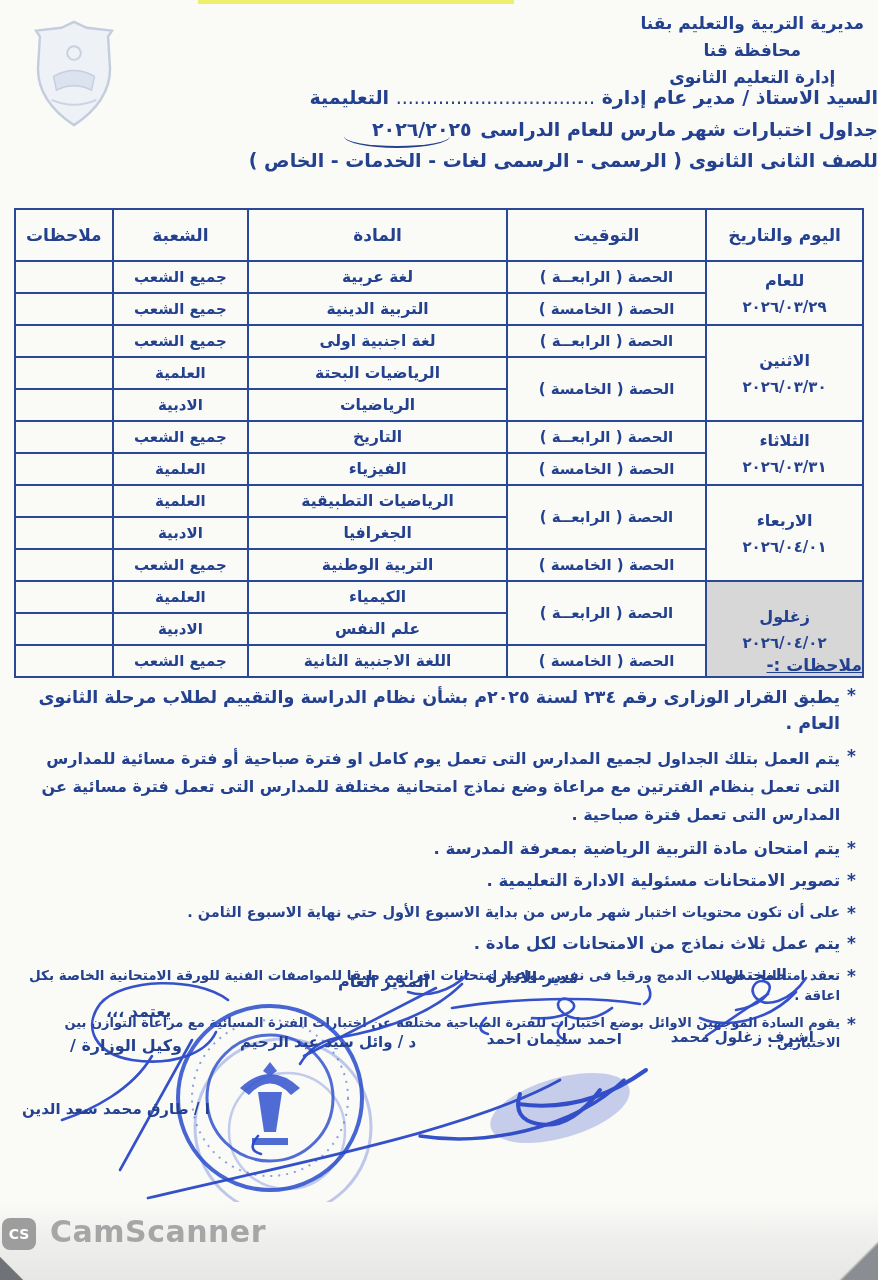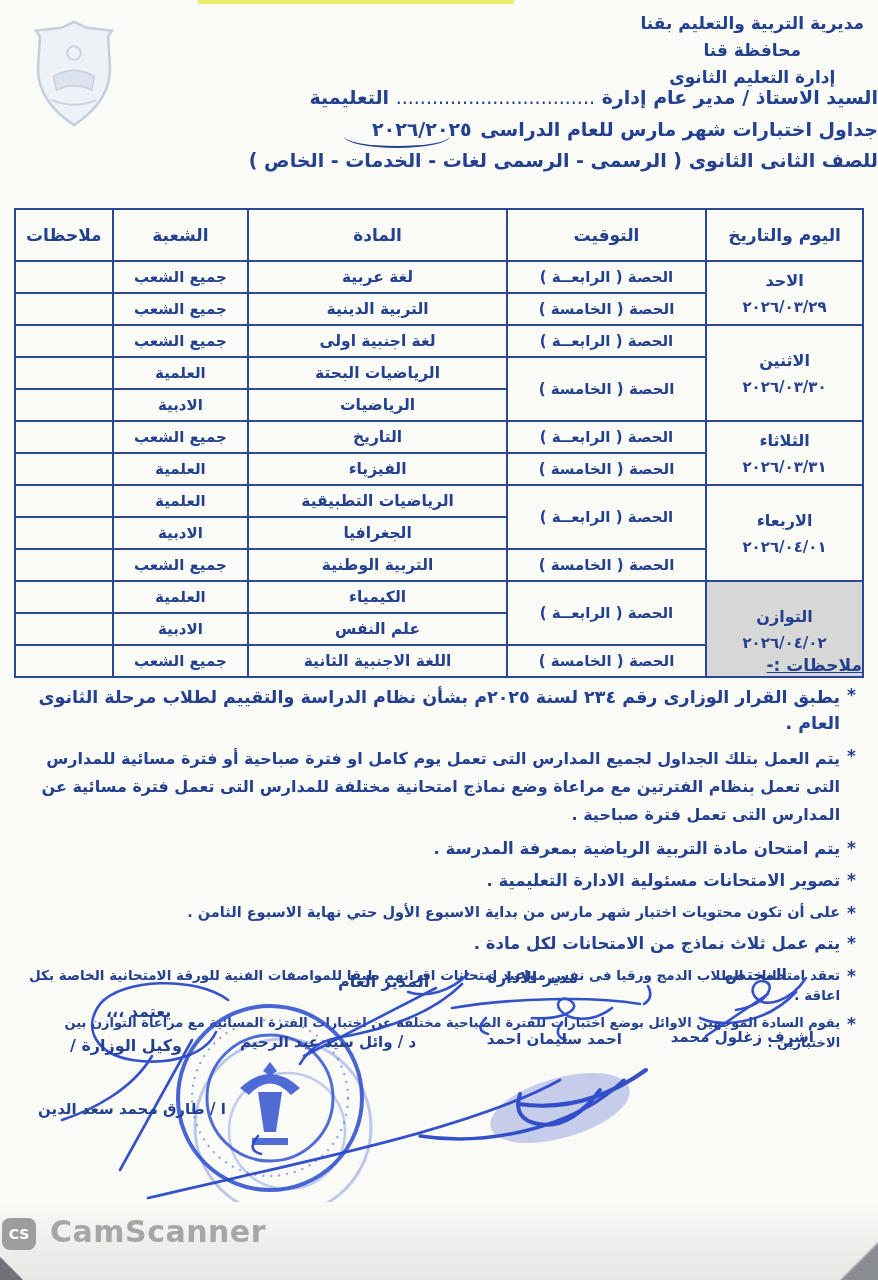--- a/index.html
+++ b/index.html
@@ -71,21 +71,21 @@
   .sig-title{font-size:16px;}
   .sig-name{font-size:15px;}
   .pos-specialist-title{top:7px;right:91px;}
   .pos-specialist-name{top:70px;right:64px;}
   .pos-admin-title{top:10px;right:300px;}
   .pos-admin-name{top:72px;right:256px;}
   .pos-general-title{top:14px;left:338px;}
   .pos-general-name{top:75px;left:240px;}
   .pos-approve-word{top:44px;left:106px;font-size:16px;}
   .pos-approve-role{top:78px;left:70px;font-size:16px;}
-  .pos-approve-name{top:142px;left:38px;font-size:15px;}
+  .pos-approve-name{top:142px;left:22px;font-size:15px;}
   .sig-overlay{position:absolute;inset:0;pointer-events:none;}
 
   
   .footer{position:absolute;left:0;right:0;bottom:0;height:78px;
     background:linear-gradient(#fafaf6,#efefee 45%,#e7e7e6);direction:ltr;}
   .cs-badge{position:absolute;left:2px;top:16px;width:34px;height:32px;background:#9d9d9d;
     border-radius:8px;color:#fff;font-weight:bold;font-size:14px;display:flex;align-items:center;justify-content:center;}
   .cam-brand{position:absolute;left:50px;top:12px;color:var(--gray);font-size:30px;font-weight:bold;letter-spacing:.5px;}
   .cam-arabic{position:absolute;left:248px;top:18px;color:var(--gray);font-size:23px;font-weight:bold;direction:rtl;}
 </style>
@@ -138,21 +138,21 @@
           <th>اليوم والتاريخ</th>
           <th>التوقيت</th>
           <th>المادة</th>
           <th>الشعبة</th>
           <th>ملاحظات</th>
         </tr>
       </thead>
       <tbody>
           <tr>
             <td class="day-cell" rowspan="2">
-              <div class="day-name">الاحد</div>
+              <div class="day-name">للعام</div>
               <div class="day-date">٢٠٢٦/٠٣/٢٩</div>
             </td>
             <td class="time-cell" rowspan="1">الحصة ( الرابعــة )</td>
             <td class="subject-cell">لغة عربية</td>
             <td class="branch-cell">جميع الشعب</td>
             <td class="notes-cell"></td>
           </tr>
           <tr>
             <td class="time-cell" rowspan="1">الحصة ( الخامسة )</td>
             <td class="subject-cell">التربية الدينية</td>
@@ -212,21 +212,21 @@
             <td class="notes-cell"></td>
           </tr>
           <tr>
             <td class="time-cell" rowspan="1">الحصة ( الخامسة )</td>
             <td class="subject-cell">التربية الوطنية</td>
             <td class="branch-cell">جميع الشعب</td>
             <td class="notes-cell"></td>
           </tr>
           <tr>
             <td class="day-cell hl" rowspan="3">
-              <div class="day-name">التوازن</div>
+              <div class="day-name">زغلول</div>
               <div class="day-date">٢٠٢٦/٠٤/٠٢</div>
             </td>
             <td class="time-cell" rowspan="2">الحصة ( الرابعــة )</td>
             <td class="subject-cell">الكيمياء</td>
             <td class="branch-cell">العلمية</td>
             <td class="notes-cell"></td>
           </tr>
           <tr>
             <td class="subject-cell">علم النفس</td>
             <td class="branch-cell">الادبية</td>

